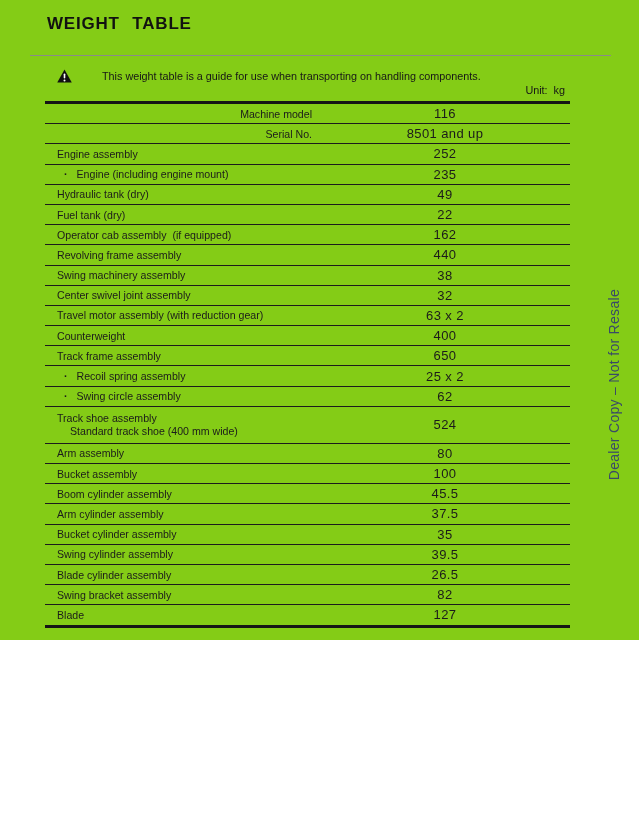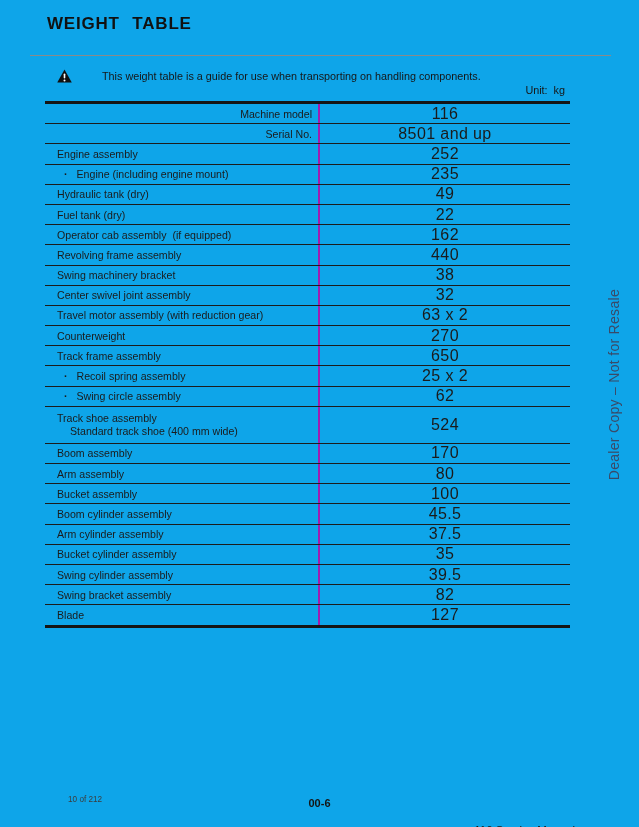--- a/index.html
+++ b/index.html
@@ -3,22 +3,22 @@
 <meta charset="utf-8">
 <style>
   html, body {
     margin: 0; padding: 0;
     background: #ffffff;
     font-family: "Liberation Sans", "DejaVu Sans", sans-serif;
     color: #1b1b1b;
   }
   .page {
     position: relative;
-    width: 639px; height: 827px;
-    background: #0ea5e9;
+    width: 639px; height: 640px;
+    background: #84cc16;
     overflow: hidden;
   }
   .page-title {
     position: absolute; left: 47px; top: 14px;
     font-size: 17px; font-weight: 700;
     letter-spacing: 0.8px; word-spacing: 7px;
     color: #111;
   }
   .title-rule {
     position: absolute; left: 30px; right: 28px; top: 55px;
@@ -52,23 +52,23 @@
     display: flex; flex-direction: column; justify-content: center;
     padding: 2px 6px 2px 12px;
     font-size: 10.6px;
   }
   .label-line { display: flex; align-items: baseline; white-space: pre-wrap; }
   .bullet { margin: 0 9px 0 7px; font-weight: 700; }
   .sublabel { padding-left: 13px; margin-top: 1px; white-space: pre-wrap; }
   .variant-center .label-cell { align-items: flex-end; padding-left: 0; }
   .value-cell {
     flex: 1;
-    border-left: 2px solid #a21caf;
+    border-left: 2px solid #84cc16;
     display: flex; align-items: center; justify-content: center;
-    font-size: 16px; letter-spacing: 0.4px;
+    font-size: 13px; letter-spacing: 0.4px;
   }
   .watermark {
     position: absolute; right: 17px; top: 289px;
     writing-mode: vertical-rl; transform: rotate(180deg);
     font-size: 14px; letter-spacing: 0.3px;
     white-space: nowrap;
   }
   .footer-left {
     position: absolute; left: 68px; top: 795px;
     font-size: 8.2px; color: #3c3c3c;
@@ -188,21 +188,21 @@
       </div>
 
     </div>
     <div class="value-cell">440</div>
   </div>
 
   <div class="row variant-plain">
     <div class="label-cell">
       <div class="label-line">
         
-        <span class="label-text">Swing machinery bracket</span>
+        <span class="label-text">Swing machinery assembly</span>
       </div>
 
     </div>
     <div class="value-cell">38</div>
   </div>
 
   <div class="row variant-plain">
     <div class="label-cell">
       <div class="label-line">
         
@@ -225,21 +225,21 @@
   </div>
 
   <div class="row variant-plain">
     <div class="label-cell">
       <div class="label-line">
         
         <span class="label-text">Counterweight</span>
       </div>
 
     </div>
-    <div class="value-cell">270</div>
+    <div class="value-cell">400</div>
   </div>
 
   <div class="row variant-plain">
     <div class="label-cell">
       <div class="label-line">
         
         <span class="label-text">Track frame assembly</span>
       </div>
 
     </div>
@@ -272,30 +272,20 @@
     <div class="label-cell">
       <div class="label-line">
         
         <span class="label-text">Track shoe assembly</span>
       </div>
       <div class="sublabel">Standard track shoe (400 mm wide)</div>
     </div>
     <div class="value-cell">524</div>
   </div>
 
-  <div class="row variant-plain">
-    <div class="label-cell">
-      <div class="label-line">
-        
-        <span class="label-text">Boom assembly</span>
-      </div>
-
-    </div>
-    <div class="value-cell">170</div>
-  </div>
 
   <div class="row variant-plain">
     <div class="label-cell">
       <div class="label-line">
         
         <span class="label-text">Arm assembly</span>
       </div>
 
     </div>
     <div class="value-cell">80</div>
@@ -349,20 +339,30 @@
     <div class="label-cell">
       <div class="label-line">
         
         <span class="label-text">Swing cylinder assembly</span>
       </div>
 
     </div>
     <div class="value-cell">39.5</div>
   </div>
 
+  <div class="row variant-plain">
+    <div class="label-cell">
+      <div class="label-line">
+        
+        <span class="label-text">Blade cylinder assembly</span>
+      </div>
+
+    </div>
+    <div class="value-cell">26.5</div>
+  </div>
 
   <div class="row variant-plain">
     <div class="label-cell">
       <div class="label-line">
         
         <span class="label-text">Swing bracket assembly</span>
       </div>
 
     </div>
     <div class="value-cell">82</div>

